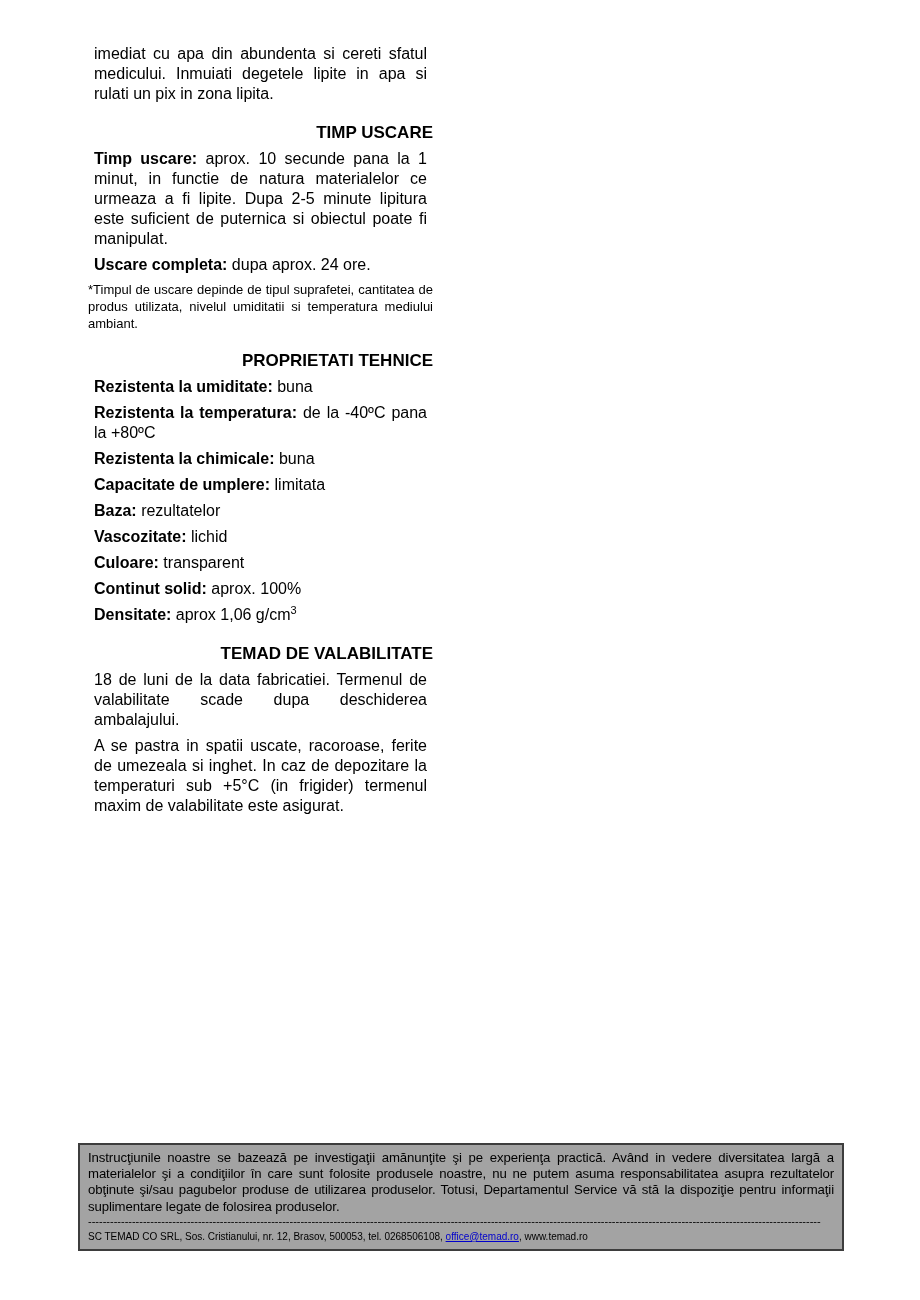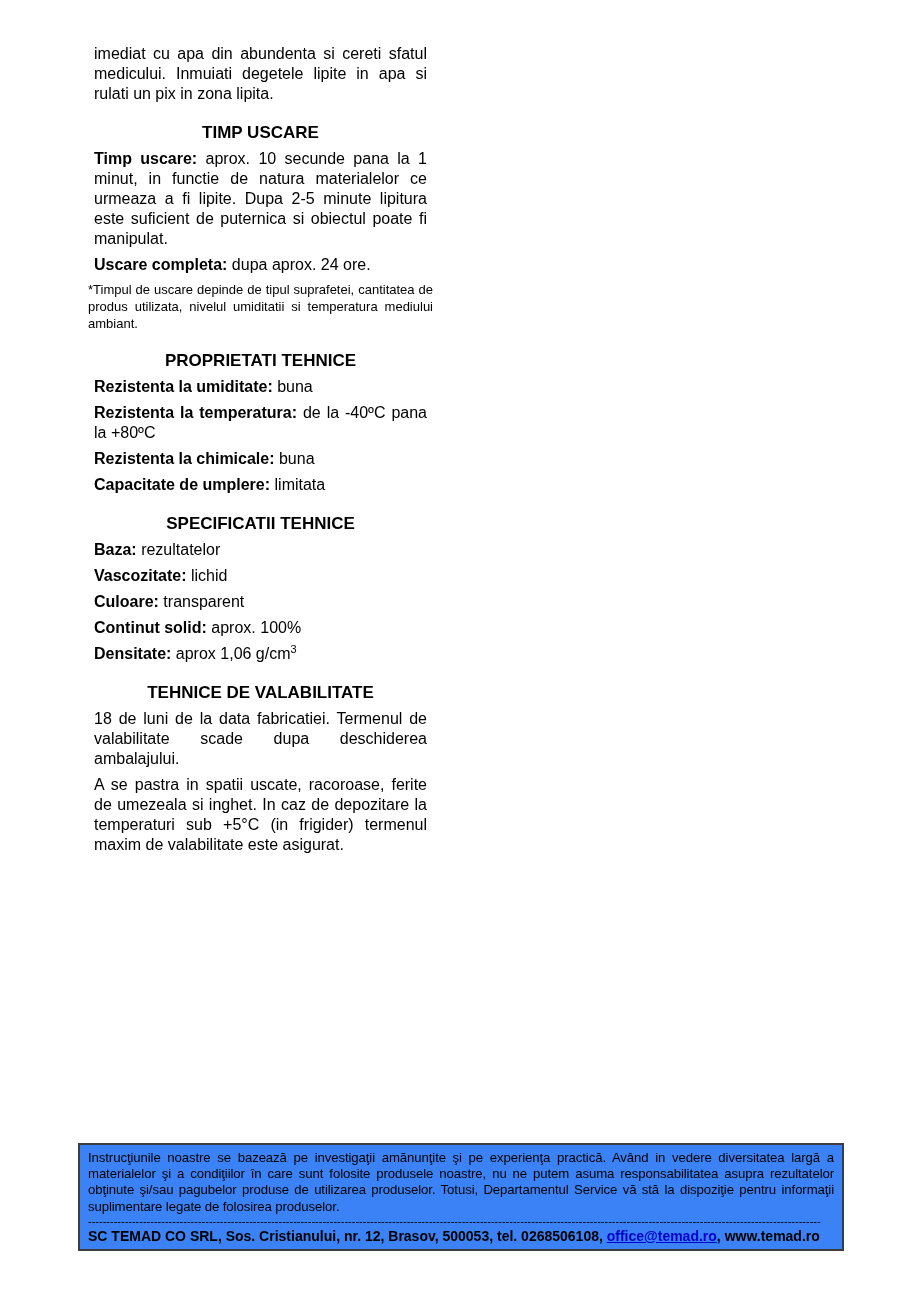--- a/index.html
+++ b/index.html
@@ -25,21 +25,21 @@
     font-size: 16px;
     line-height: 20px;
     text-align: justify;
     margin: 6px;
   }
   .heading {
     font-size: 17px;
     line-height: 20px;
     font-weight: bold;
     margin: 19px 0 0 0;
-    text-align: center;
+    text-align: right;
   }
   .prop b, .lead {
     font-weight: bold;
   }
   .note {
     font-size: 13px;
     line-height: 17px;
     text-align: justify;
     margin: 1px 0 0 0;
   }
@@ -48,41 +48,40 @@
     line-height: 0;
   }
   .footer-box {
     position: absolute;
     left: 78px;
     top: 1143px;
     width: 766px;
     box-sizing: border-box;
     border: 2px solid #3d3d3d;
     padding: 5px 8px 4px 8px;
-    background: #3b82f6;
+    background: #a3a3a3;
   }
   .disclaimer {
     font-size: 13.2px;
     line-height: 16.2px;
     text-align: justify;
     letter-spacing: -0.1px;
   }
   .separator {
     font-size: 11px;
     line-height: 13px;
     white-space: nowrap;
     overflow: hidden;
     color: #000000;
   }
   .company {
-    font-size: 14px;
+    font-size: 10px;
     line-height: 17px;
     white-space: nowrap;
     overflow: hidden;
-    font-weight: bold;
   }
   .email-link {
     color: #0000cc;
     text-decoration: underline;
     cursor: pointer;
   }
 </style>
 </head>
 <body>
 
@@ -95,28 +94,27 @@
   <div class="para"><b class="lead">Uscare completa:</b> <span>dupa aprox. 24 ore.</span></div>
 
   <div class="note">*Timpul de uscare depinde de tipul suprafetei, cantitatea de produs utilizata, nivelul umiditatii si temperatura mediului ambiant.</div>
 
   <div class="heading">PROPRIETATI TEHNICE</div>
   <div class="para prop"><b>Rezistenta la umiditate:</b> <span>buna</span></div>
   <div class="para prop"><b>Rezistenta la temperatura:</b> <span>de la -40ºC pana la +80ºC</span></div>
   <div class="para prop"><b>Rezistenta la chimicale:</b> <span>buna</span></div>
   <div class="para prop"><b>Capacitate de umplere:</b> <span> limitata</span></div>
 
-  <div class="heading">SPECIFICATII TEHNICE</div>
   <div class="para prop"><b>Baza:</b> <span>rezultatelor</span></div>
   <div class="para prop"><b>Vascozitate:</b> <span>lichid</span></div>
   <div class="para prop"><b>Culoare:</b> <span>transparent</span></div>
   <div class="para prop"><b>Continut solid:</b> <span>aprox. 100%</span></div>
   <div class="para prop"><b>Densitate:</b> <span>aprox 1,06 g/cm</span><sup>3</sup></div>
 
-  <div class="heading">TEHNICE DE VALABILITATE</div>
+  <div class="heading">TEMAD DE VALABILITATE</div>
   <div class="para">18 de luni de la data fabricatiei. Termenul de valabilitate scade dupa deschiderea ambalajului.</div>
   <div class="para">A se pastra in spatii uscate, racoroase, ferite de umezeala si inghet. In caz de depozitare la temperaturi sub +5°C (in frigider) termenul maxim de valabilitate este asigurat.</div>
 
 </div>
 
 <div class="footer-box">
   <div class="disclaimer">Instrucţiunile noastre se bazează pe investigaţii amănunţite şi pe experienţa practică. Având in vedere diversitatea largă a  materialelor şi a condiţiilor în care sunt folosite produsele noastre, nu ne putem asuma responsabilitatea asupra rezultatelor obţinute şi/sau pagubelor produse  de utilizarea produselor. Totusi, Departamentul Service vă stă la dispoziţie pentru informaţii suplimentare legate de folosirea produselor.</div>
   <div class="separator">--------------------------------------------------------------------------------------------------------------------------------------------------------------------------------------------------------</div>
   <div class="company"><span>SC TEMAD CO SRL, Sos. Cristianului, nr. 12, Brasov, 500053, tel. 0268506108, </span><a class="email-link">office@temad.ro</a><span>, www.temad.ro</span></div>
 </div>

